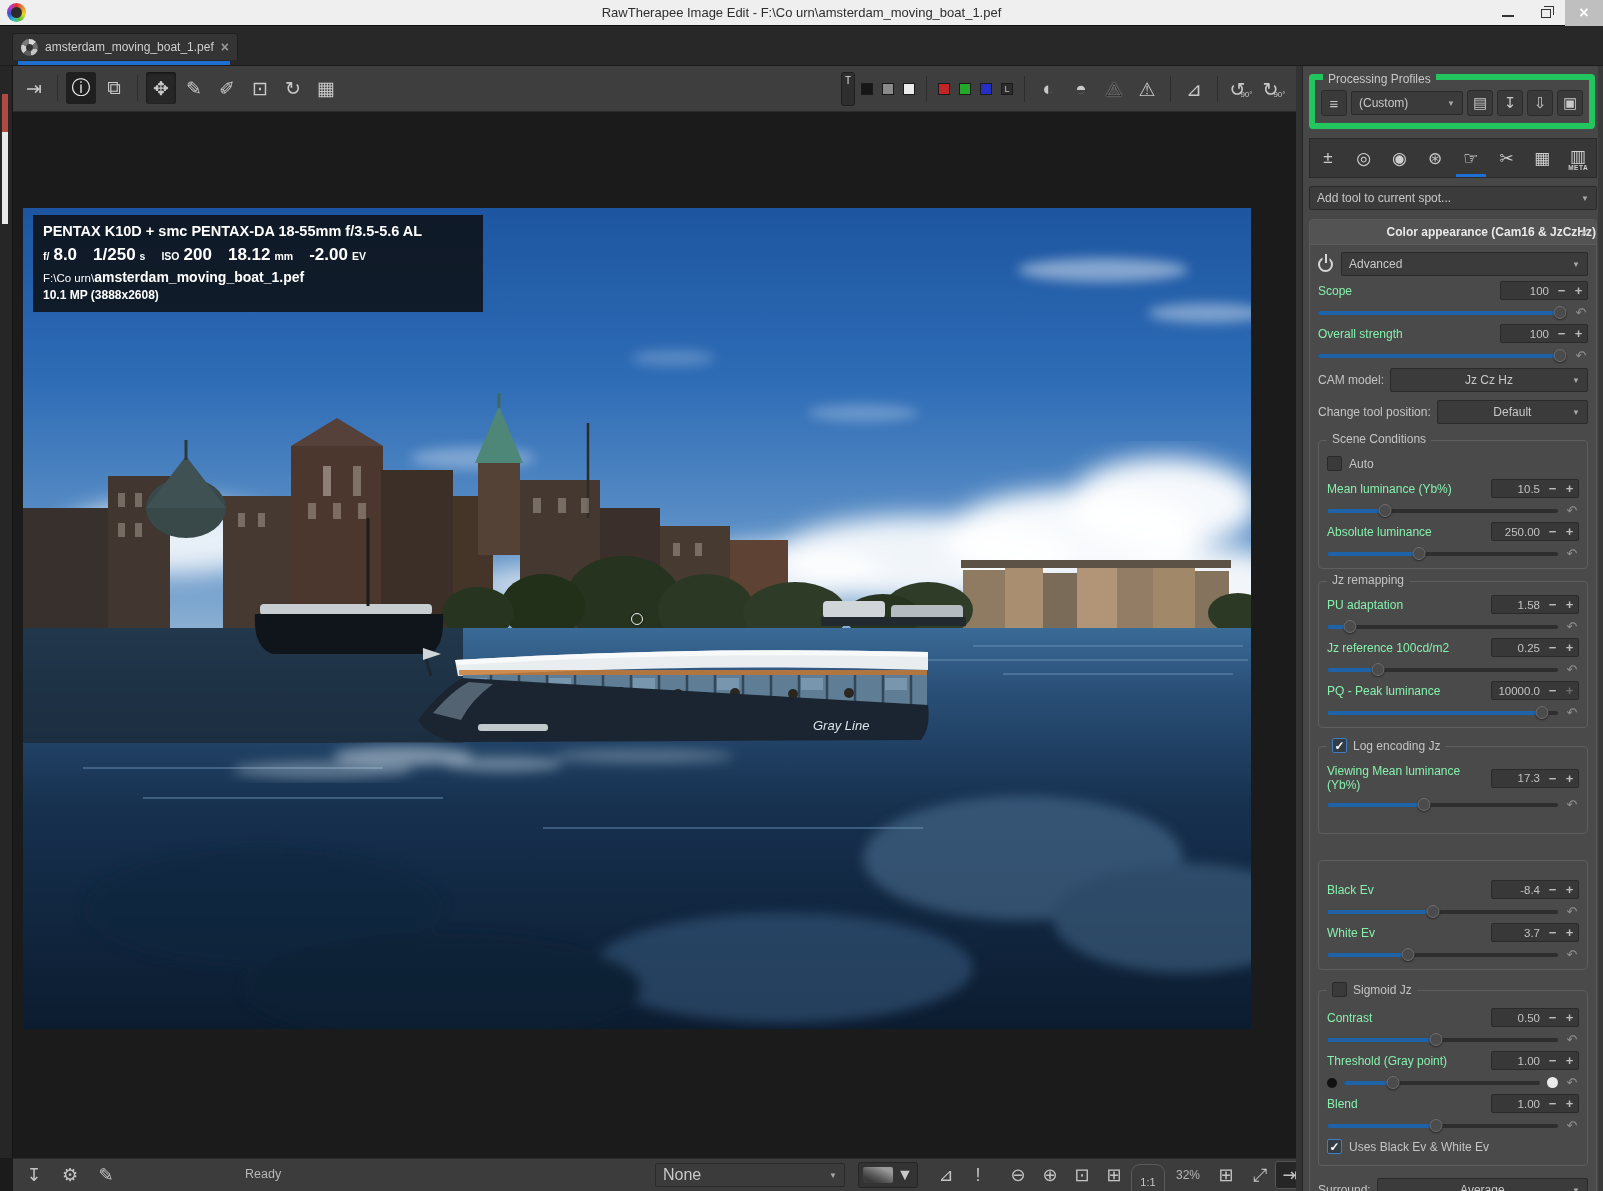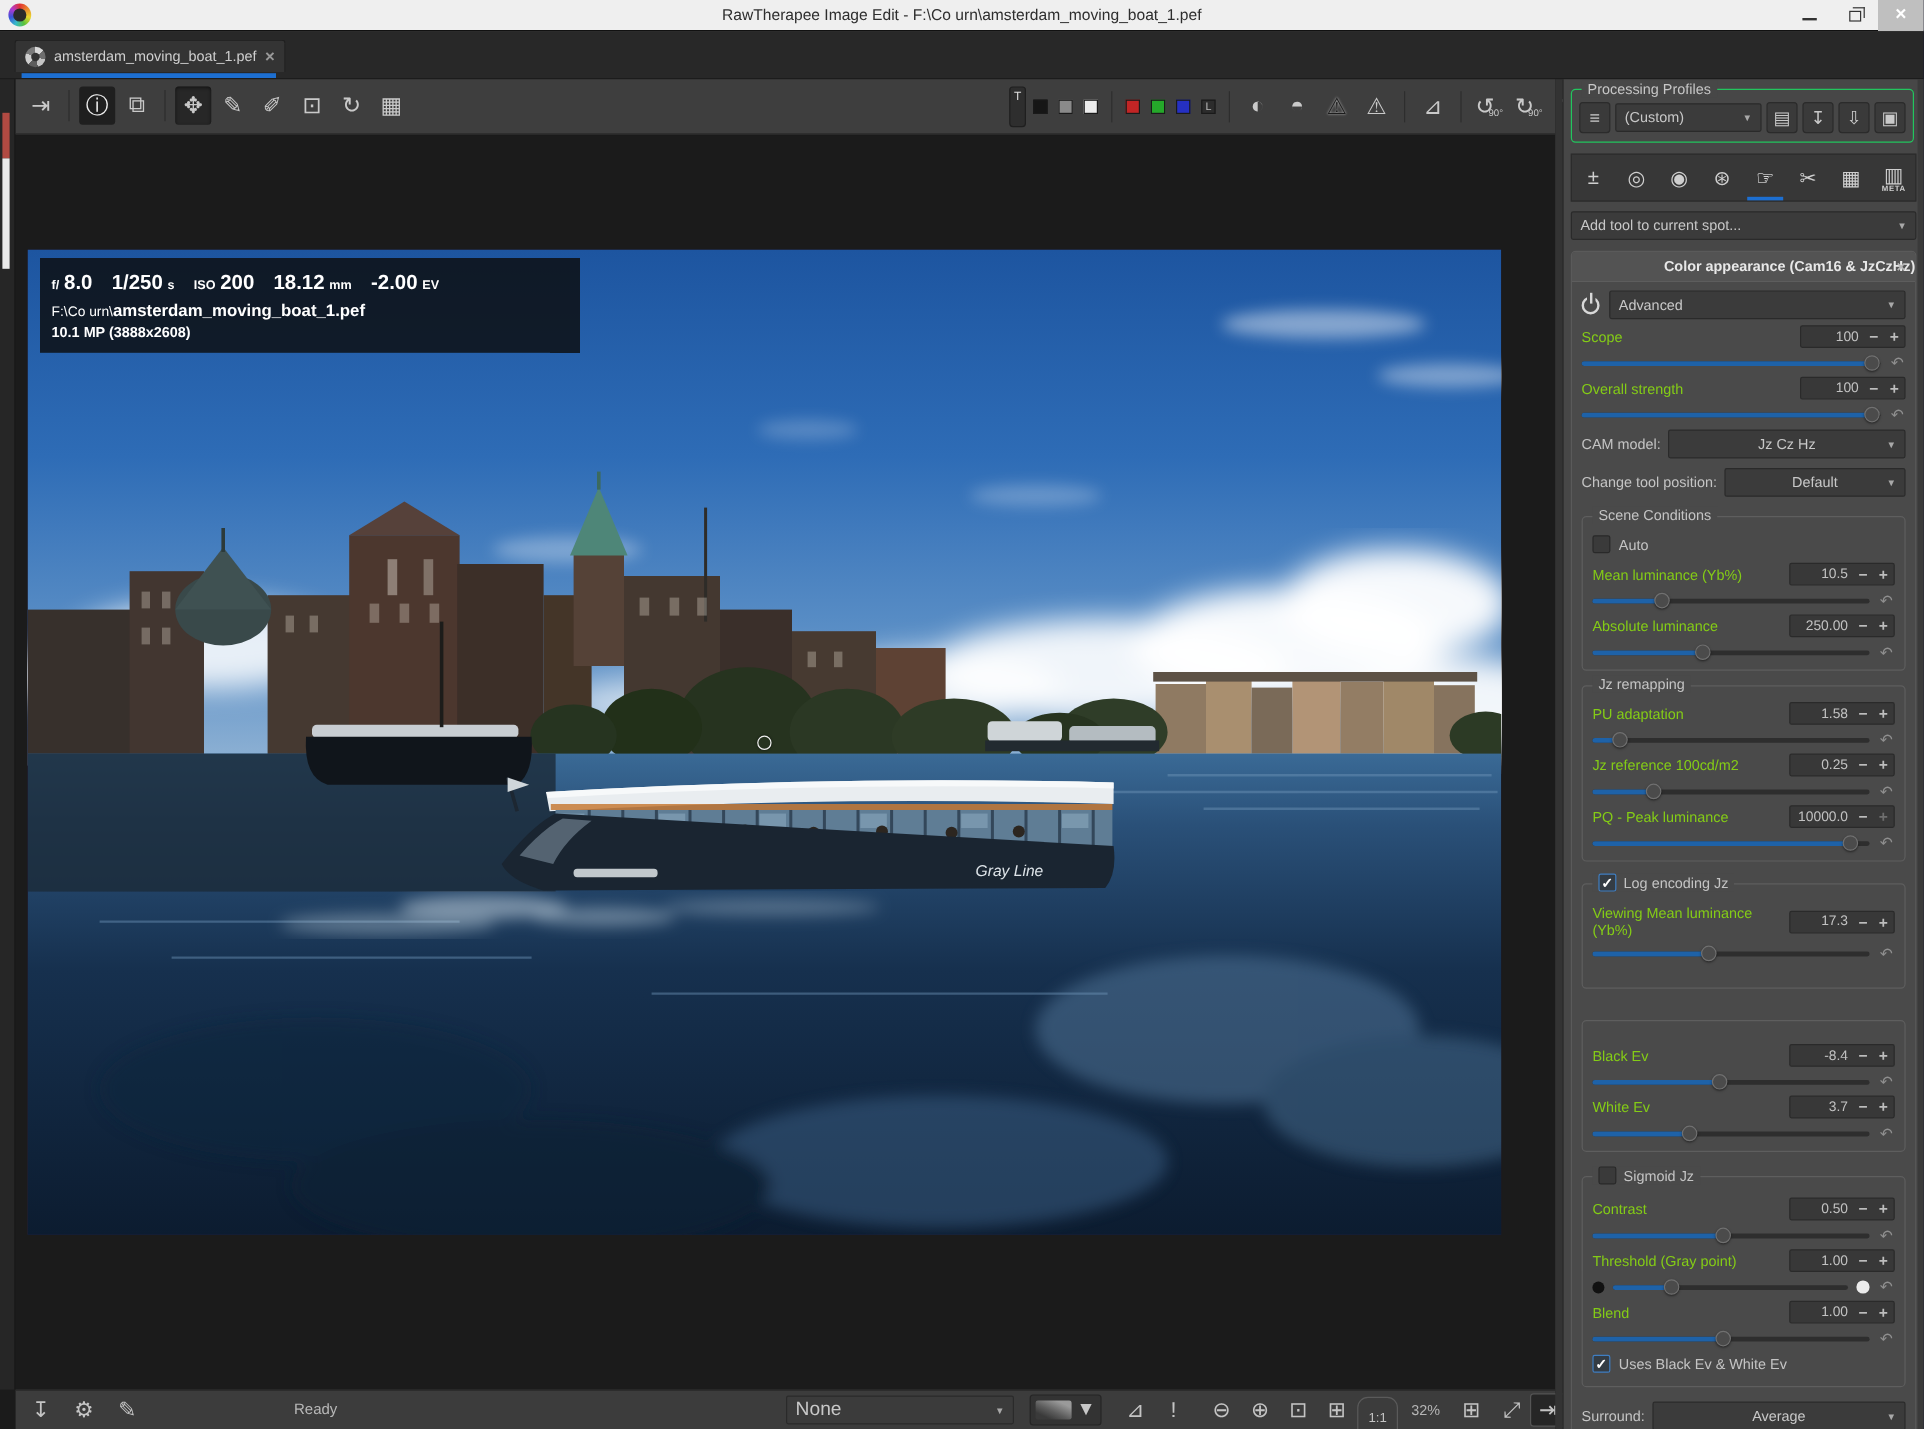--- a/index.html
+++ b/index.html
@@ -79,21 +79,21 @@
                 border-radius:3px; display:flex; align-items:center; justify-content:center; gap:4px; }
   .prof-curve { width:30px; height:16px; background:linear-gradient(205deg,#9a9a9a 20%,#5d5d5d 55%,#3a3a3a 80%); border-radius:2px; }
   .f-zoom { position:absolute; left:1163px; top:9px; font-size:12px; color:#b5b5b5; }
   .fbtn.hl { background:#262626; border:1px solid #555; }
 
   
   .right-panel { position:absolute; left:1302px; top:66px; width:301px; height:1125px; background:#474747;
                  border-left:1px solid #252525; font-size:12px; }
   .rp-scroll { position:absolute; right:0; top:0; width:5px; height:100%; background:#3a3a3a; }
 
-  .pp-frame { margin:8px 8px 0 6px; border:1px solid #22c55e; border-radius:4px; position:relative; padding:10px 6px 7px 6px; }
+  .pp-frame { margin:8px 8px 0 6px; border:6px solid #22c55e; border-radius:4px; position:relative; padding:10px 6px 7px 6px; }
   .pp-legend { position:absolute; top:-8px; left:8px; background:#474747; padding:0 5px; color:#c6c6c6; font-size:12px; }
   .pp-row { display:flex; align-items:center; gap:4px; }
   .sq-btn { width:26px; height:26px; background:#3a3a3a; border:1px solid #2b2b2b; border-radius:3px; color:#c9c9c9;
             display:flex; align-items:center; justify-content:center; font-size:15px; }
   .dd { background:#3b3b3b; border:1px solid #2a2a2a; border-radius:2px; height:24px; display:flex; align-items:center;
         padding:0 7px; color:#c8c8c8; position:relative; }
   .dd .dd-arrow { position:absolute; right:7px; font-size:8px; color:#a8a8a8; }
   .pp-dd { flex:1; }
 
   .tool-tabs { margin:9px 6px 0 6px; height:40px; background:#373737; border:1px solid #2b2b2b; display:flex; }
@@ -116,21 +116,21 @@
   .power::after  { content:""; position:absolute; top:-5px; left:50%; transform:translateX(-50%); width:2px;  height:9px; background:#d8d8d8; }
   .power-dd { flex:1; }
 
   .lbl-dd-row { display:flex; align-items:center; gap:6px; padding:4px 8px; }
   .lbl-dd-row .lbl { color:#c4c4c4; white-space:nowrap; }
   .lbl-dd-row .dd { flex:1;justify-content:center; }
 
   
   .srow { padding:3px 8px 1px 8px; }
   .srow-top { display:flex; align-items:center; justify-content:space-between; }
-  .slabel { color:#84cc16; font-size:12px; }
+  .slabel { color:#86efac; font-size:12px; }
   .sval { display:flex; align-items:center; height:19px; background:#383838; border:1px solid #2a2a2a; border-radius:2px; }
   .svnum { width:52px; text-align:right; color:#c2c2c2; font-size:11.5px; padding-right:4px; }
   .sbtn { width:17px; text-align:center; color:#bdbdbd; font-size:13px; font-weight:bold; }
   .sbtn.dim { color:#6e6e6e; }
   .strack-wrap { display:flex; align-items:center; gap:7px; margin-top:5px; height:15px; }
   .strack { position:relative; flex:1; height:4px; background:#2e2e2e; border-radius:2px; }
   .sfill { position:absolute; left:0; top:0; height:4px; background:#1e62a8; border-radius:2px; }
   .sknob { position:absolute; top:-5px; width:13px; height:13px; border-radius:50%; background:#4b4b4b;
            border:1px solid #707070; transform:translateX(-50%); box-shadow:0 1px 2px rgba(0,0,0,.5); }
   .sreset { color:#8f8f8f; font-size:13px; width:14px; text-align:center; flex:none; }
@@ -441,20 +441,21 @@
 
       <g fill="#d5e4ee" filter="url(#blur6)">
         <ellipse cx="380" cy="548" rx="70" ry="10" opacity="0.5"></ellipse>
         <ellipse cx="300" cy="562" rx="90" ry="9" opacity="0.35"></ellipse>
         <ellipse cx="480" cy="556" rx="60" ry="8" opacity="0.4"></ellipse>
         <ellipse cx="620" cy="548" rx="90" ry="7" opacity="0.3"></ellipse>
       </g>
     </svg>
 
     <div class="exif-box">
+      <div class="exif-l1">PENTAX K10D + smc PENTAX-DA 18-55mm f/3.5-5.6 AL</div>
       <div class="exif-l2">
         <span class="exif-sm">f/</span>
           <span class="exif-big">8.0</span>
         <span class="exif-gap"></span>
         <span class="exif-big">1/250</span>
           <span class="exif-sm">s</span>
         <span class="exif-gap"></span>
         <span class="exif-sm">ISO</span>
           <span class="exif-big">200</span>
         <span class="exif-gap"></span>

